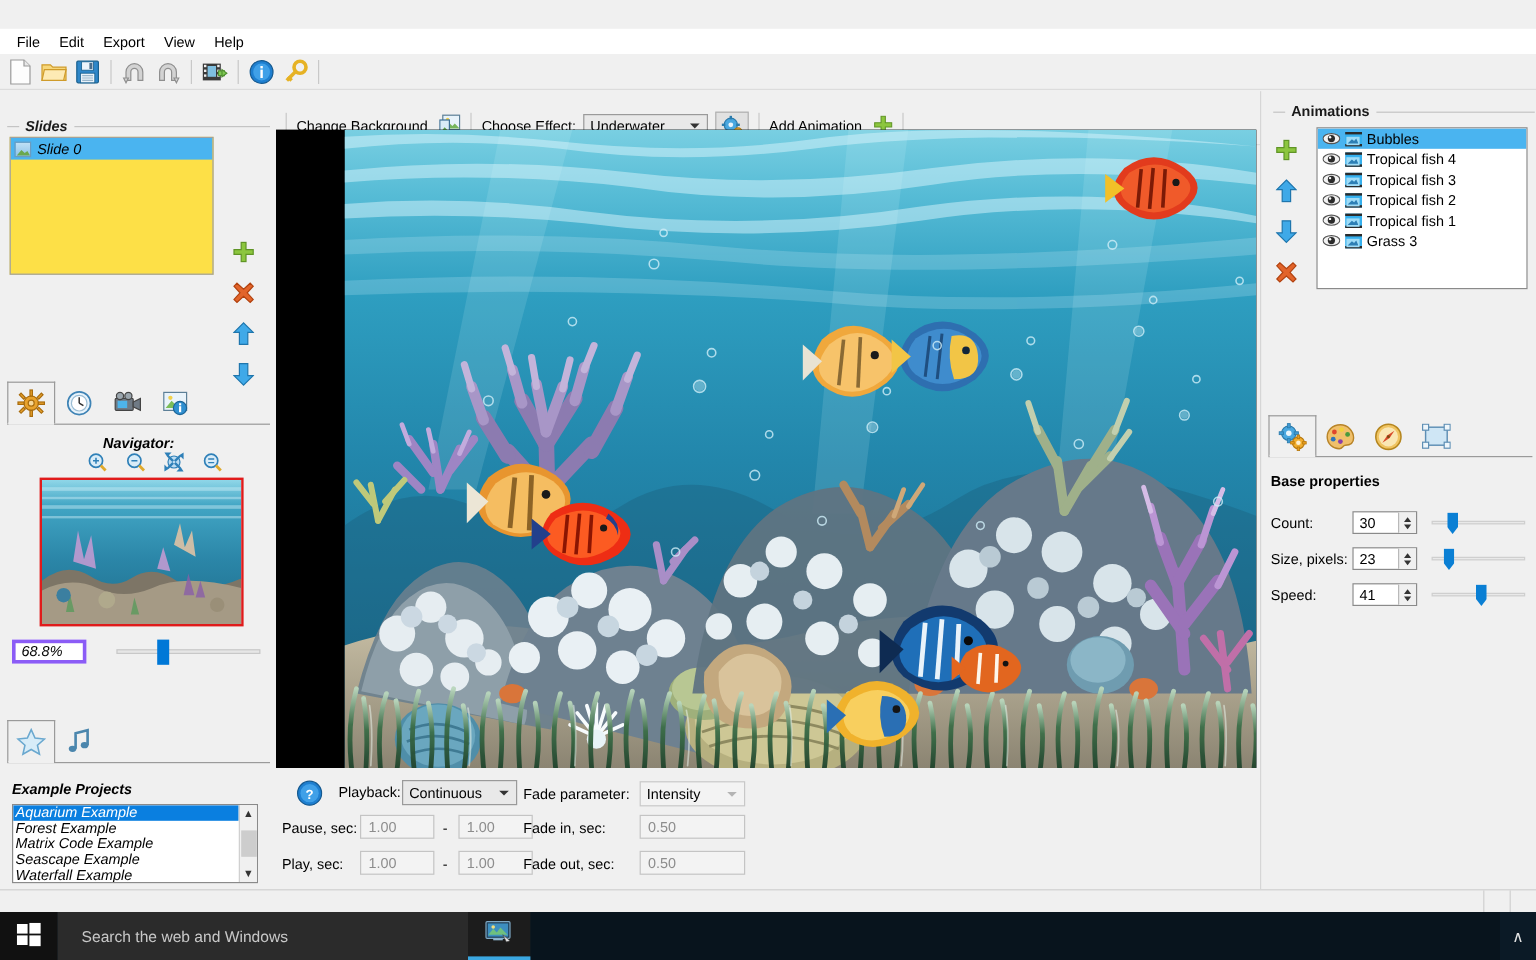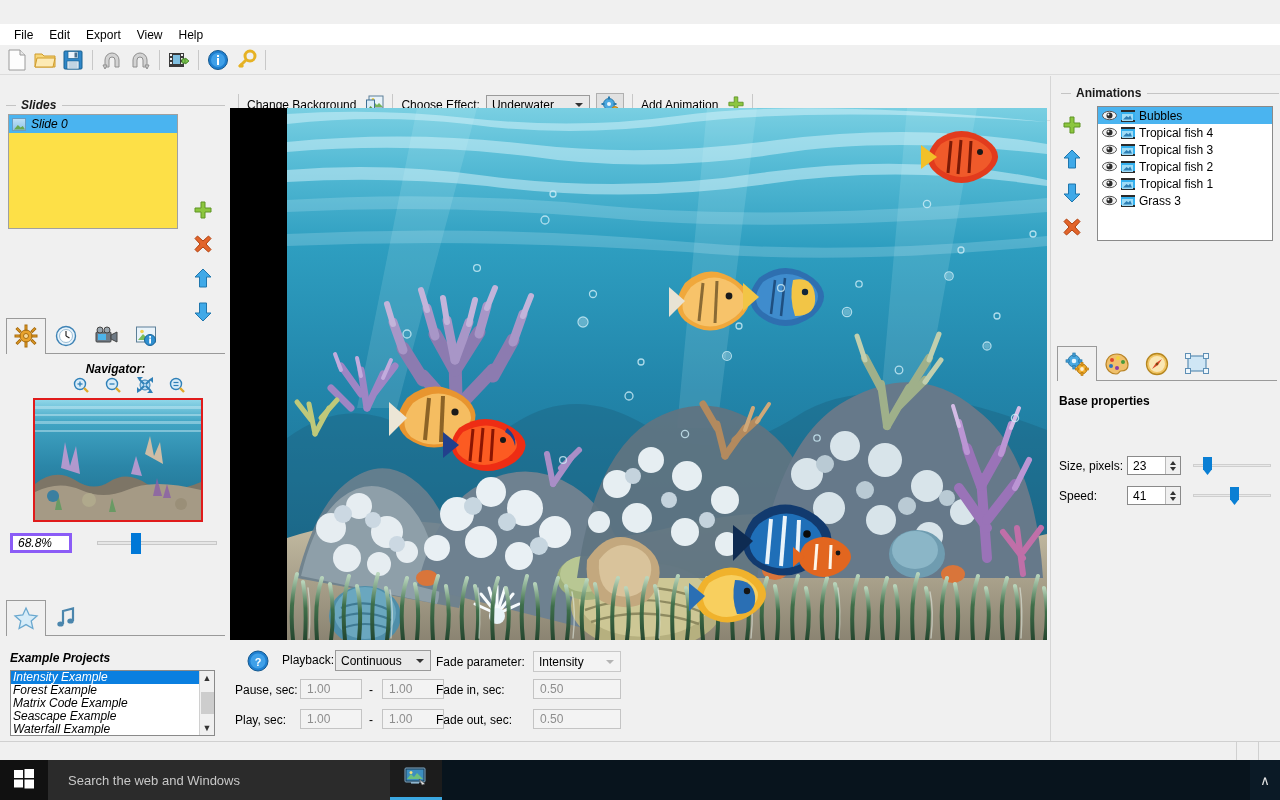--- a/index.html
+++ b/index.html
@@ -619,21 +619,21 @@
           <ellipse cx="6.5" cy="18" rx="3.2" ry="2.6" fill="#4b86ad"></ellipse>
           <ellipse cx="16.5" cy="15" rx="3.2" ry="2.6" fill="#4b86ad"></ellipse>
         </svg>
       </div>
     </div>
 
     <div id="examples-title">Example Projects</div>
 
     <div id="examples-list">
       <div id="examples-items">
-        <div class="ex-row sel">Intensity Example</div>
+        <div class="ex-row sel">Aquarium Example</div>
         <div class="ex-row">Forest Example</div>
         <div class="ex-row">Matrix Code Example</div>
         <div class="ex-row">Seascape Example</div>
         <div class="ex-row">Waterfall Example</div>
       </div>
       <div id="examples-scroll">
         <div class="scroll-arrow">▲</div>
         <div id="scroll-thumb"></div>
         <div class="scroll-arrow">▼</div>
       </div>
@@ -1338,20 +1338,33 @@
               <rect x="18.5" y="0.5" width="5" height="5"></rect>
             <rect x="0.5" y="15.5" width="5" height="5"></rect>
               <rect x="18.5" y="15.5" width="5" height="5"></rect>
           </g>
         </svg>
       </div>
     </div>
 
     <div id="base-props-title">Base properties</div>
 
+    <div class="prop-row" style="top:349px">
+      <span class="prop-label">Count:</span>
+      <span class="spin">
+        <span class="spin-val">30</span>
+        <span class="spin-btns">
+          <span class="spin-up"></span>
+          <span class="spin-dn"></span>
+        </span>
+      </span>
+      <span class="prop-track">
+        <span class="prop-thumb" style="left:12px"></span>
+      </span>
+    </div>
 
     <div class="prop-row" style="top:379px">
       <span class="prop-label">Size, pixels:</span>
       <span class="spin">
         <span class="spin-val">23</span>
         <span class="spin-btns">
           <span class="spin-up"></span>
           <span class="spin-dn"></span>
         </span>
       </span>

